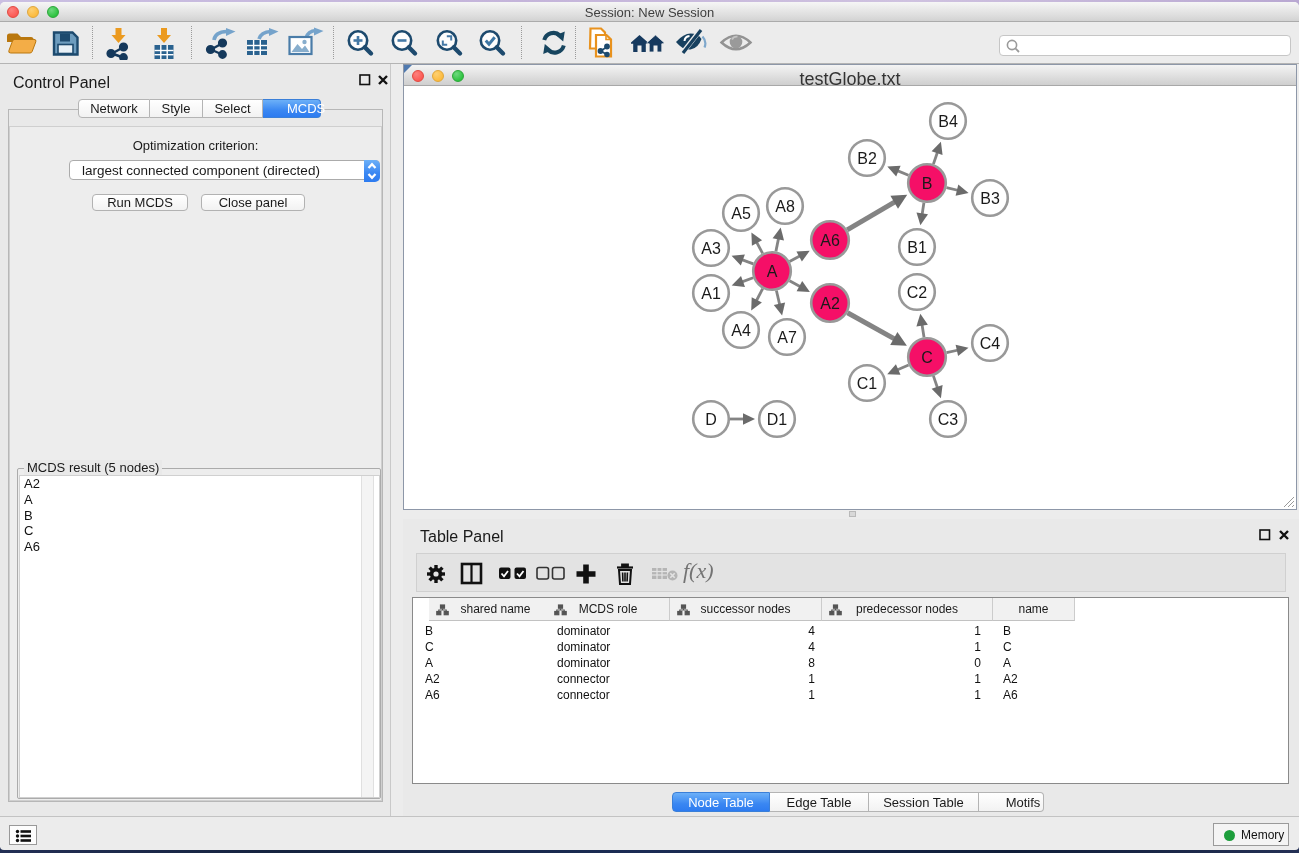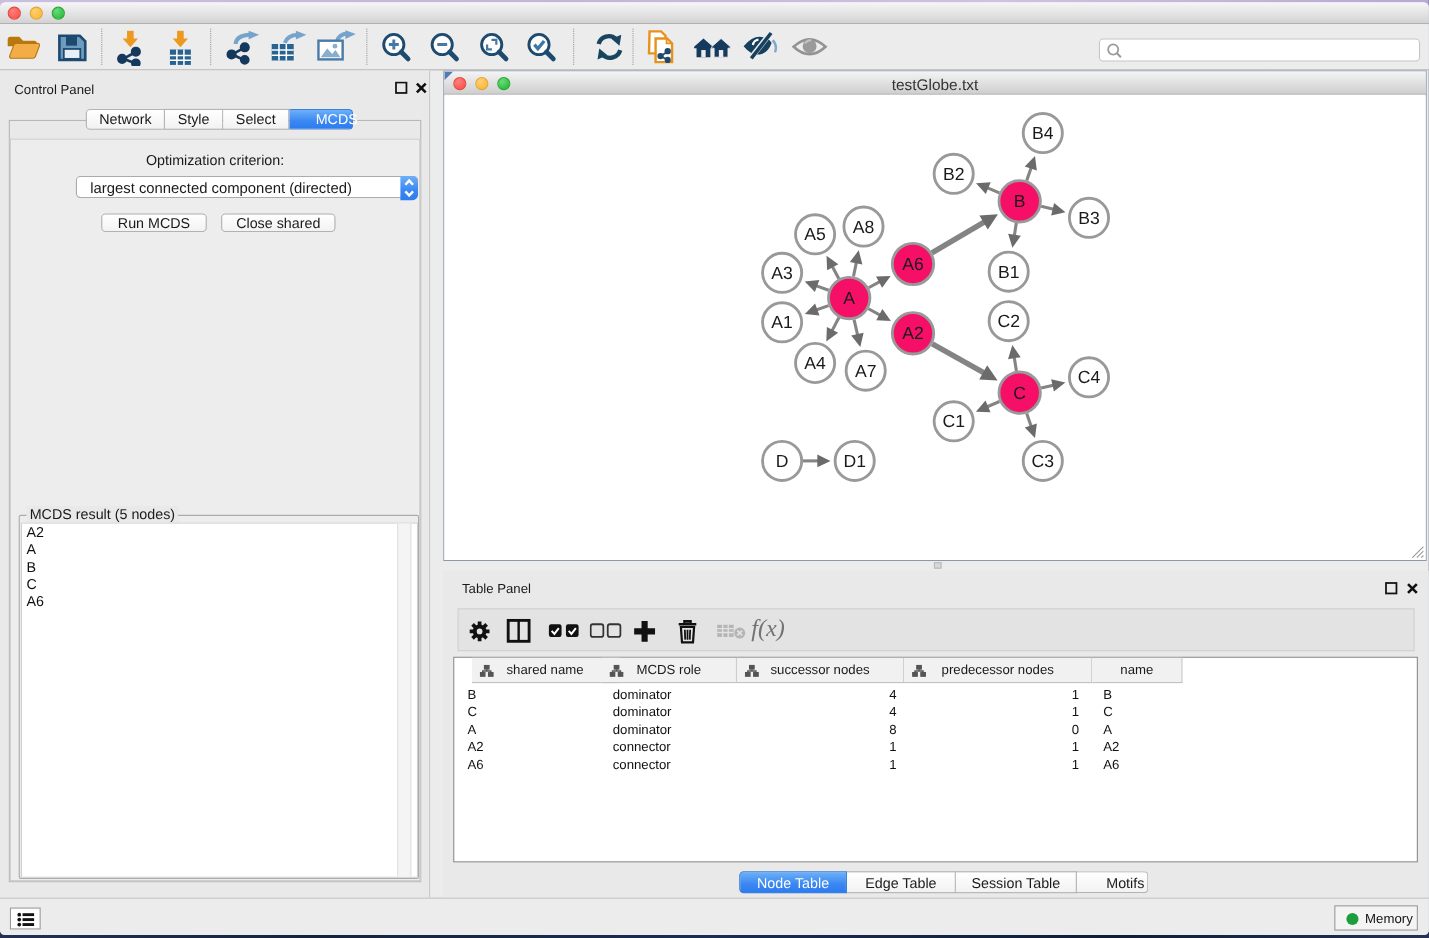--- a/index.html
+++ b/index.html
@@ -21,21 +21,21 @@
 
 #toolbar { position:absolute; left:0; top:20px; width:100%; height:42px; background:#ececec;
   border-bottom:1px solid #b4b4b4; }
 .sep { position:absolute; top:4px; height:33px; width:0;
   border-left:1px dotted #9a9a9a; }
 .ticon { position:absolute; top:27px; }
 
 #search { position:absolute; left:999px; top:13px; width:292px; height:21px; background:#fff;
   border:1px solid #c6c6c6; border-radius:4px; }
 
-.ptitle { font-size:12px; color:#1a1a1a; }
+.ptitle { font-size:16px; color:#1a1a1a; }
 
 #cpanel { position:absolute; left:0; top:62px; width:391px; height:752px; background:#e9e9e9;
   border-right:1px solid #c9c9c9; }
 .tabrow { position:absolute; display:flex; }
 .tab { height:19px; background:linear-gradient(#ffffff,#f2f2f2); border:1px solid #b4b4b4; border-left:none;
   font-size:13px; color:#1a1a1a; text-align:center; line-height:18px; position:relative; }
 .tab.first { border-left:1px solid #b4b4b4; border-radius:4px 0 0 4px; }
 .tab.last { border-radius:0 4px 4px 0;padding-left:24px; }
 .tab.sel { background:linear-gradient(#6cb0f8,#3a87f2 60%,#2d7bf0); color:#fff; border-color:#3a7fd8; }
 .pane { position:absolute; border:1px solid #b7b7b7; background:#e9e9e9; }
@@ -49,21 +49,21 @@
 #glist { position:absolute; left:1px; top:6px; width:361px; height:323px; background:#fff;
   border:1px solid #d0d0d0; font-size:13px; color:#111; }
 #glist .li { padding-left:4px; height:15.8px; line-height:15.8px; }
 #gscroll { position:absolute; right:5px; top:0; width:13px; height:100%; background:#f4f4f4;
   border-left:1px solid #e0e0e0; border-right:1px solid #e0e0e0; }
 
 #netwin { position:absolute; left:403px; top:62px; width:894px; height:446px;
   background:#fff; border:1px solid #8d97a8; }
 #nettitle { position:absolute; left:0; top:0; width:100%; height:21px;
   background:linear-gradient(#f4f4f4,#d8d8d8 75%,#cfcfcf); border-bottom:1px solid #a8a8a8; }
-#nettitle .title { position:absolute; left:0; right:0; top:4px; text-align:center; font-size:14px; color:#333; }
+#nettitle .title { position:absolute; left:0; right:0; top:4px; text-align:center; font-size:18px; color:#333; }
 
 #tpanel { position:absolute; left:403px; top:517px; width:896px; height:297px; background:#e9e9e9; }
 #ttool { position:absolute; left:13px; top:34px; width:870px; height:39px; background:#e3e3e3;
   border:1px solid #d0d0d0; }
 #ttable { position:absolute; left:9px; top:78px; width:877px; height:187px; background:#fff;
   border:1px solid #8a8a8a; font-size:12px; }
 .th { position:absolute; top:0; height:23px; background:#f1f1f1; border-right:1px solid #cccccc; border-bottom:1px solid #c2c2c2;
   text-align:center; font-size:12px; color:#1a1a1a; line-height:23px; }
 .trow { position:absolute; font-size:12px; color:#111; height:16px; line-height:16px; }
 
@@ -77,20 +77,21 @@
 </style>
 </head>
 <body>
 <div id="desktop"></div>
 <div id="appwin">
 
 <div id="titlebar">
   <div class="tl" style="left:7px;background:radial-gradient(circle at 35% 30%,#fd817d,#fc5a55 70%);border:0.5px solid #e1483f;"></div>
   <div class="tl" style="left:27px;background:radial-gradient(circle at 35% 30%,#fdd072,#fcbb3f 70%);border:0.5px solid #e0a63a;"></div>
   <div class="tl" style="left:47px;background:radial-gradient(circle at 35% 30%,#6fd87f,#2fc341 70%);border:0.5px solid #2aa638;"></div>
+  <div class="title">Session: New Session</div>
 </div>
 
 <div id="toolbar">
   <div class="sep" style="left:92px"></div>
   <div class="sep" style="left:191px"></div>
   <div class="sep" style="left:333px"></div>
   <div class="sep" style="left:521px"></div>
   <div class="sep" style="left:575px"></div>
 
   <svg class="ticon" style="left:5px;top:6px" width="32" height="30">
@@ -256,21 +257,21 @@
   <div style="position:absolute;left:43px;top:96px;width:311px;height:20px;background:#fff;border:1px solid #ababab;border-radius:4px;margin-left:26px;">
     <div style="position:absolute;left:12px;top:2px;font-size:13.5px;color:#1a1a1a">largest connected component (directed)</div>
     <div style="position:absolute;right:-1px;top:-1px;width:16px;height:22px;border-radius:0 5px 5px 0;background:linear-gradient(#6cb0f8,#3a87f2 60%,#2d7bf0);">
       <svg width="16" height="22">
             <path d="M4.5 8 L8 4.2 L11.5 8" fill="none" stroke="#fff" stroke-width="2.2"></path>
             <path d="M4.5 14 L8 17.8 L11.5 14" fill="none" stroke="#fff" stroke-width="2.2"></path>
           </svg>
     </div>
   </div>
   <div class="btn" style="left:92px;top:130px;width:96px;height:17px;line-height:16px">Run MCDS</div>
-  <div class="btn" style="left:201px;top:130px;width:104px;height:17px;line-height:16px">Close shared</div>
+  <div class="btn" style="left:201px;top:130px;width:104px;height:17px;line-height:16px">Close panel</div>
   <div id="gbox">
     <div class="glabel">MCDS result (5 nodes)</div>
     <div id="glist">
       <div id="gscroll"></div>
       <div class="li">A2</div>
           <div class="li">A</div>
           <div class="li">B</div>
           <div class="li">C</div>
           <div class="li">A6</div>
     </div>

